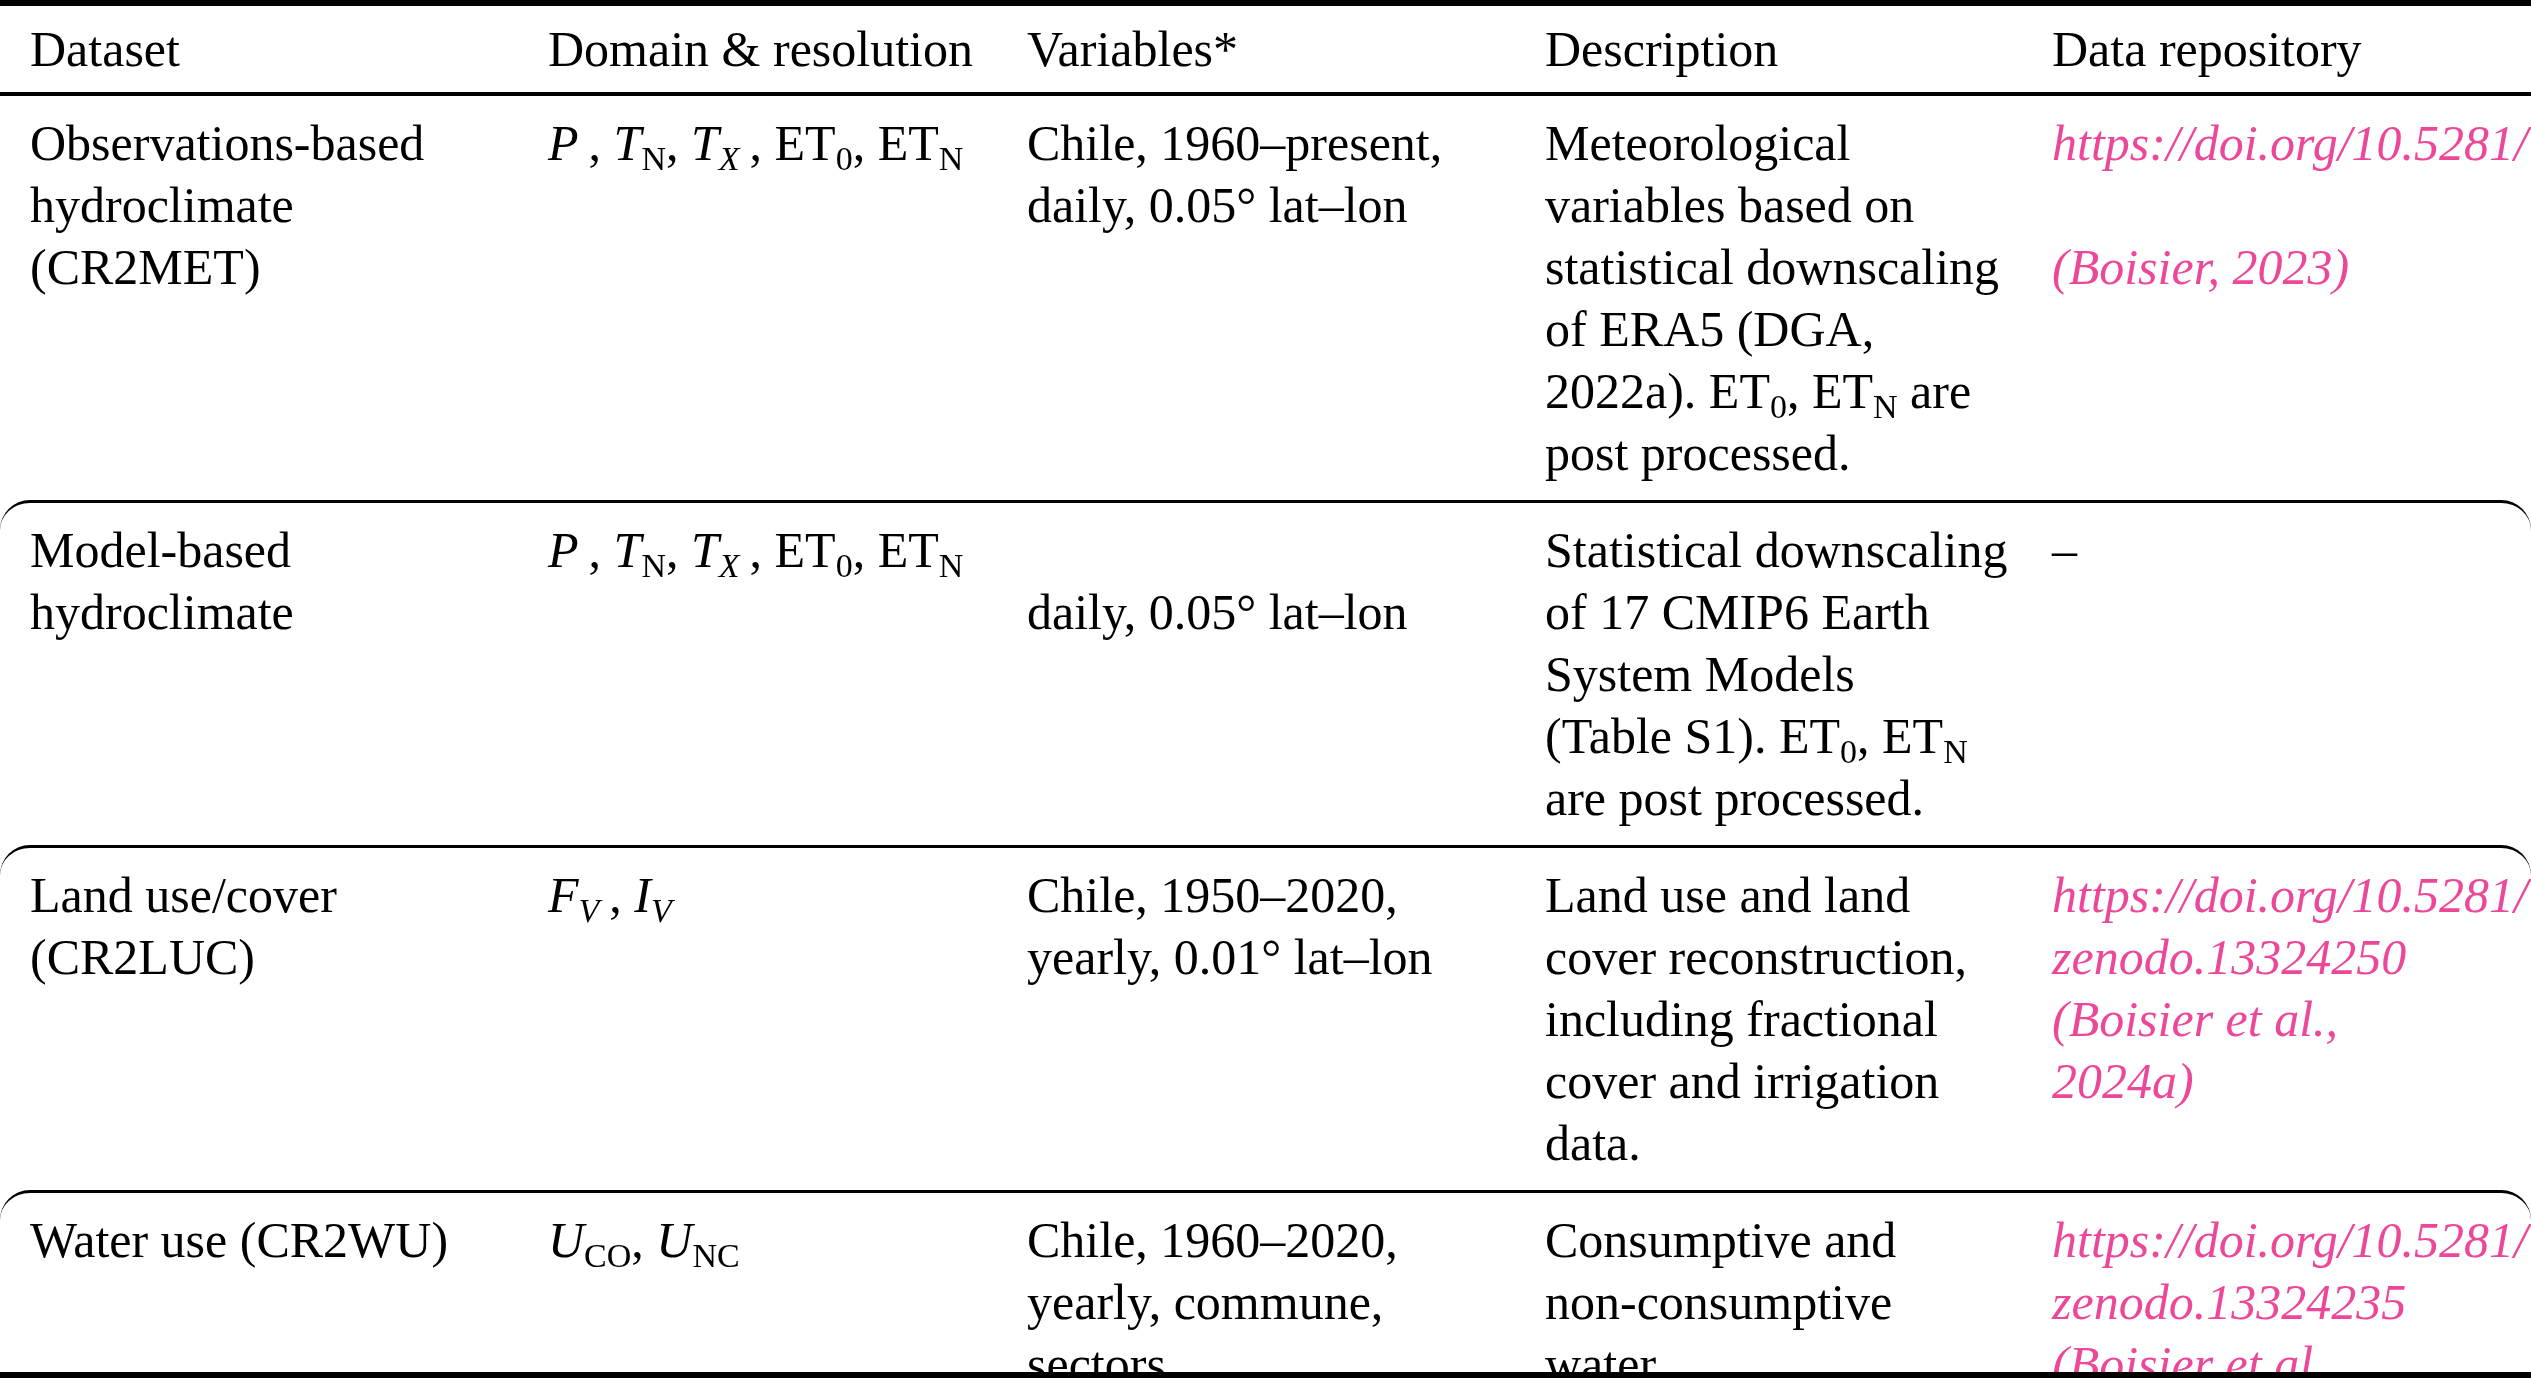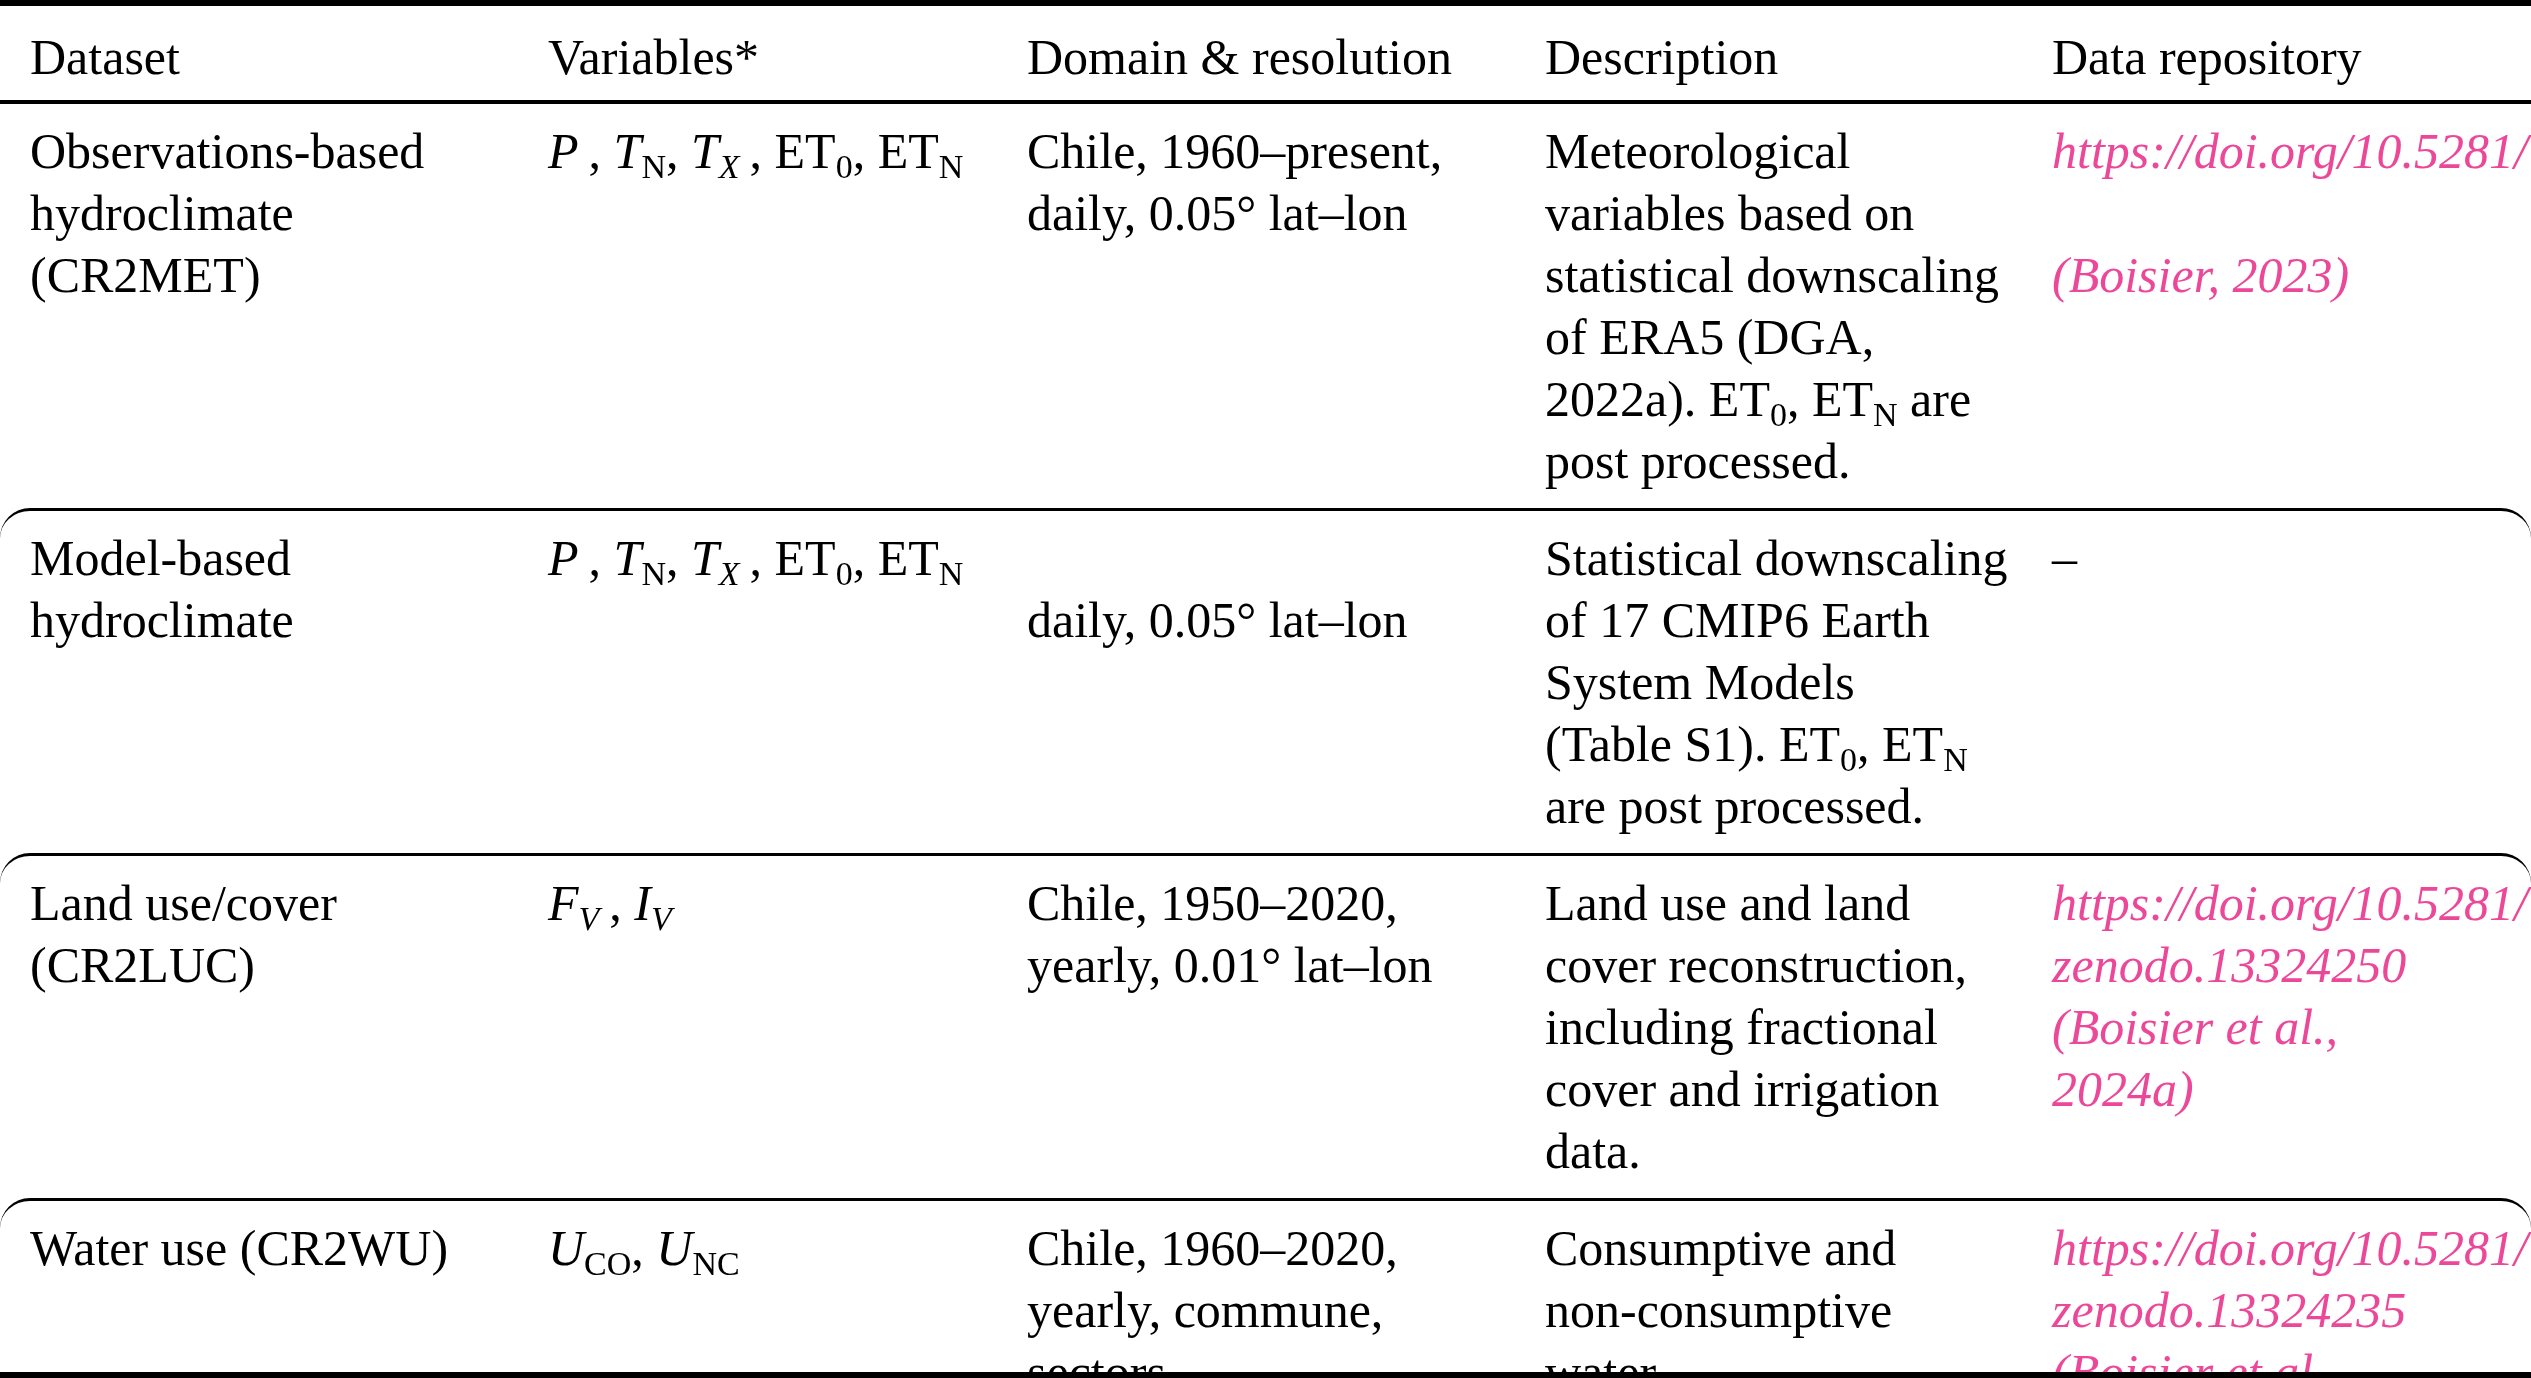--- a/index.html
+++ b/index.html
@@ -19,21 +19,20 @@
   }
   .grid-row{
     display:grid;
     grid-template-columns:518px 479px 518px 507px 479px;
     padding-left:30px;
     width:2531px;
   }
   .thead{
     border-bottom:4px solid #000;
     min-height:90px;
-    margin-top:8px;
   }
   .th{
     padding-top:12px;
     padding-right:40px;
     padding-bottom:12px;
   }
   .tr{min-height:320px;}
   .tr + .tr{border-top:3px solid #000;border-radius:30px;}
   .tr:nth-of-type(1){min-height:377px;}
   .tr:nth-of-type(2){min-height:320px;}
@@ -52,22 +51,22 @@
     line-height:0;
   }
   .doi{color:#ec4899;text-decoration:none;font-style:italic;}
 </style>
 </head>
 <body>
 
 <div id="table-wrap">
   <div class="grid-row thead">
     <div class="th">Dataset</div>
+    <div class="th">Domain &amp; resolution</div>
     <div class="th">Variables*</div>
-    <div class="th">Domain &amp; resolution</div>
     <div class="th">Description</div>
     <div class="th">Data repository</div>
   </div>
   <div id="tbody">
   <div class="grid-row tr">
     <div class="td"><span>Observations-based</span><br><span>hydroclimate</span><br><span>(CR2MET)</span></div>
     <div class="td"><span class="it">P</span><span> , </span><span class="it">T</span><span class="sub">N</span><span>, </span><span class="it">T</span><span class="it sub">X</span><span> , </span><span>ET</span><span class="sub">0</span><span>, </span><span>ET</span><span class="sub">N</span></div>
     <div class="td"><span>Chile, 1960–present,</span><br><span>daily, 0.05° lat–lon</span></div>
     <div class="td"><span>Meteorological</span><br><span>variables based on</span><br><span>statistical downscaling</span><br><span>of ERA5 (DGA,</span><br><span>2022a). ET</span><span class="sub">0</span><span>, ET</span><span class="sub">N</span><span> are</span><br><span>post processed.</span></div>
     <div class="td"><span class="doi"><span>https://doi.org/10.5281/</span><br><br><span>(Boisier, 2023)</span></span></div>

